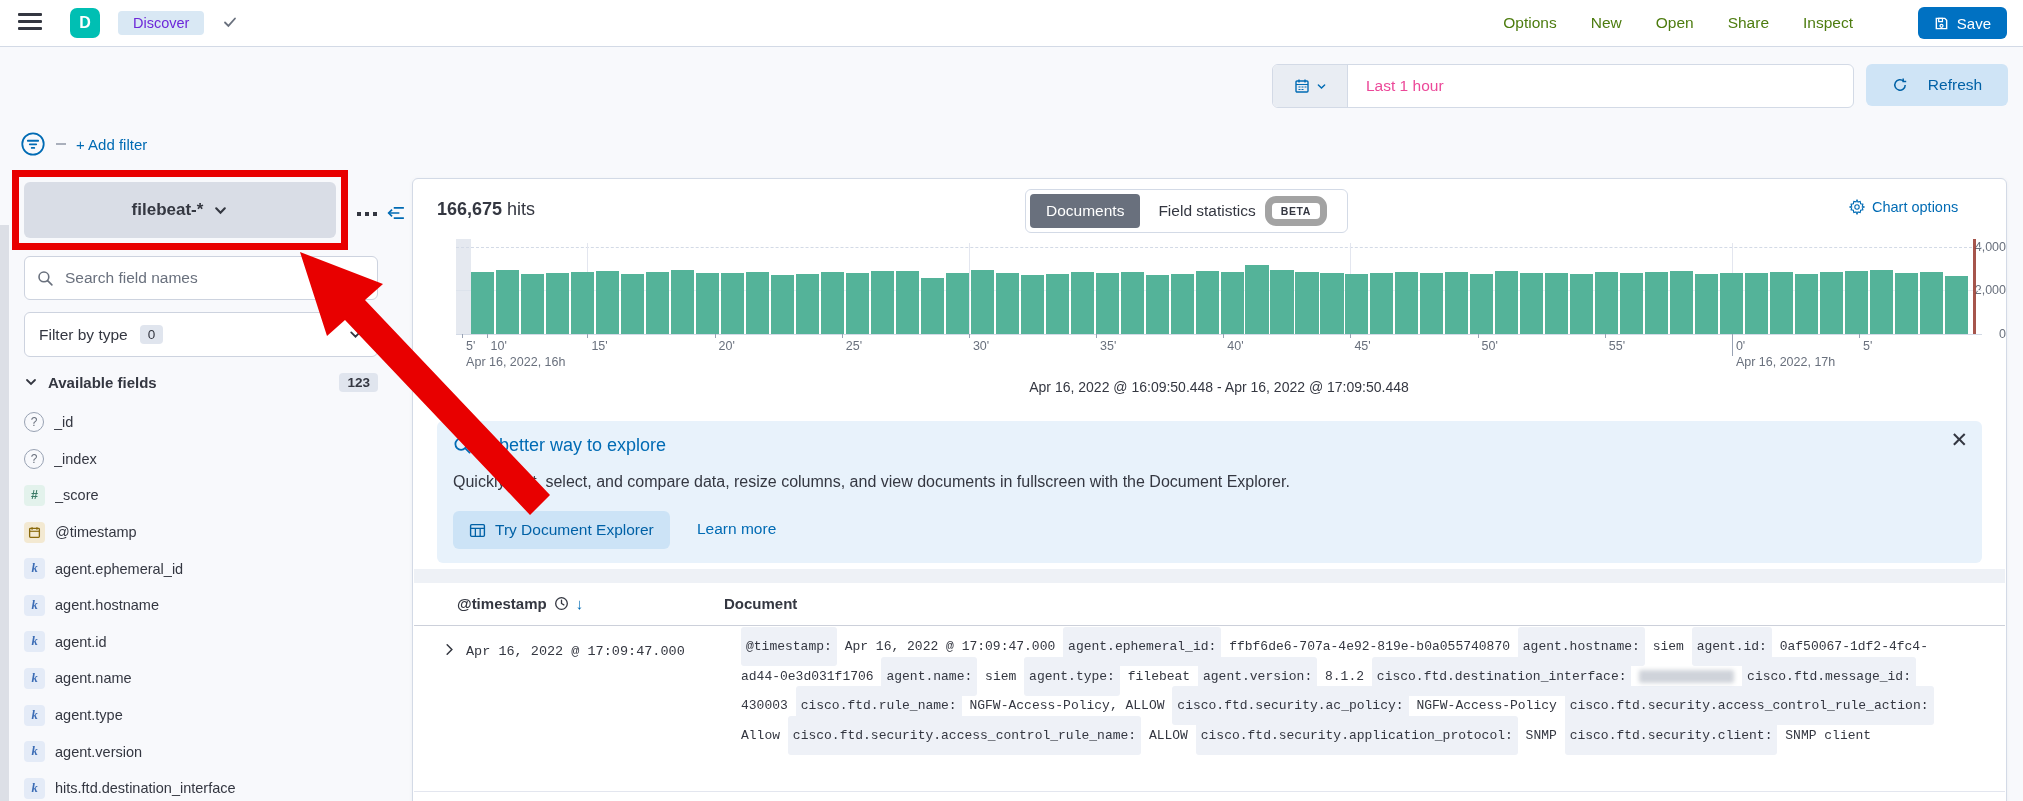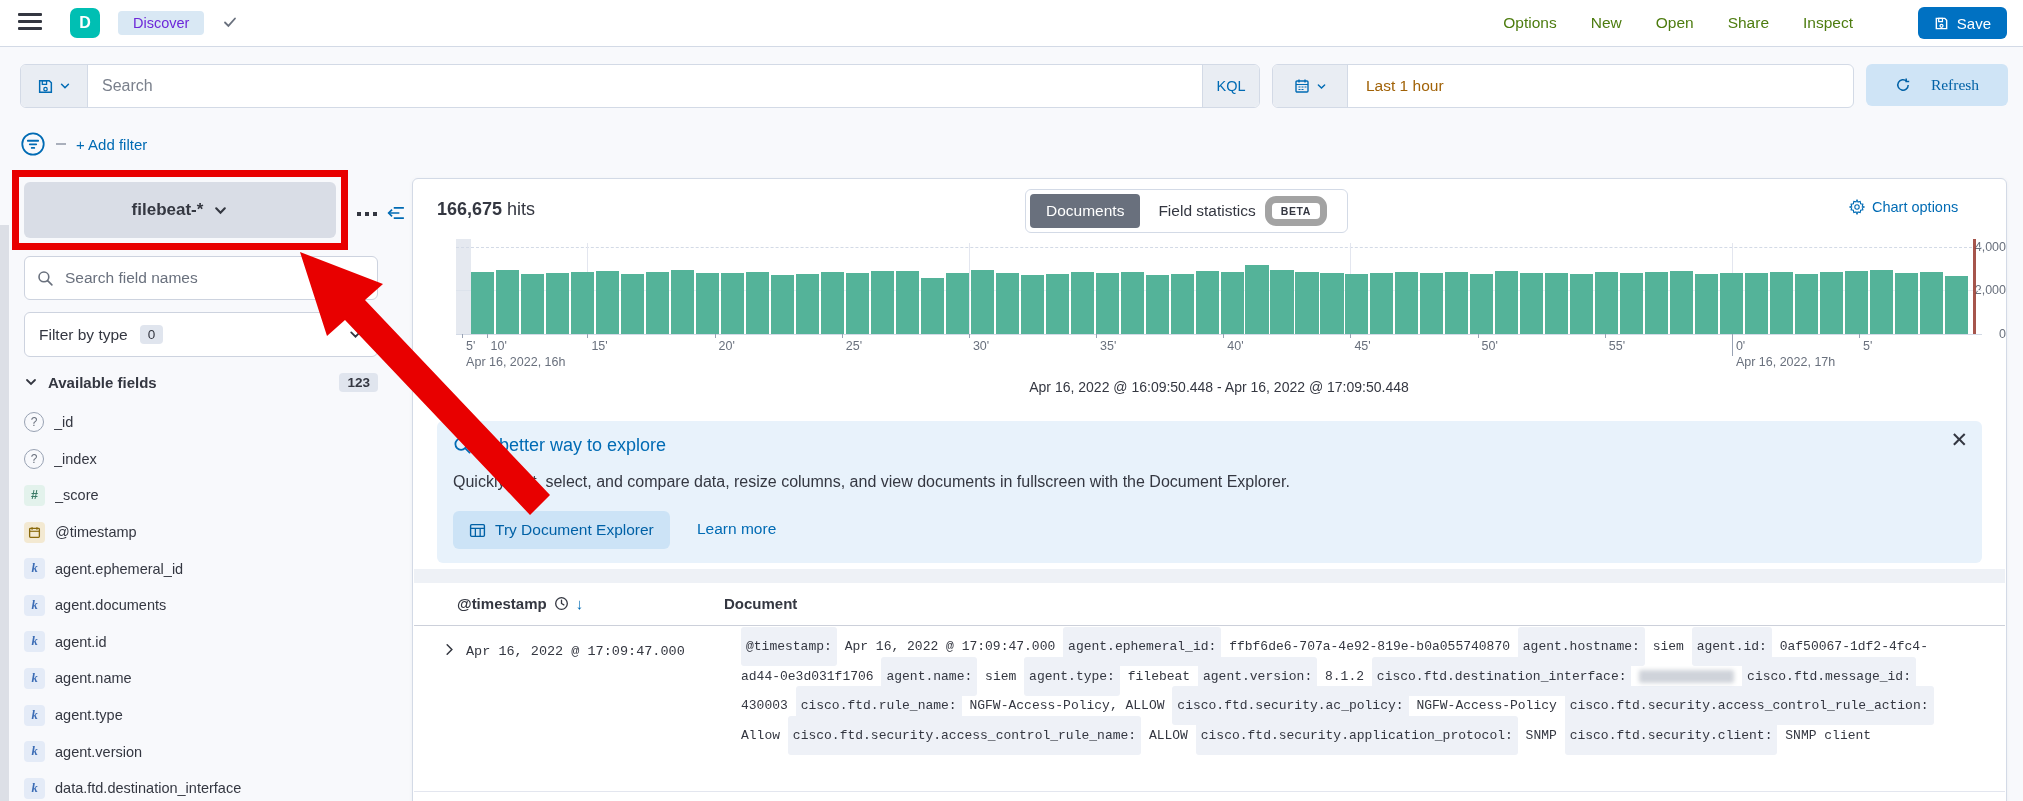--- a/index.html
+++ b/index.html
@@ -30,24 +30,24 @@
     align-items:center;justify-content:center;gap:5px;cursor:pointer;}
   #search-input{flex:1;border:none;outline:none;font-size:16px;padding:0 14px;color:#343741;
     font-family:"Liberation Sans",sans-serif;}
   #search-input::placeholder{color:#7a808c;}
   #kql-badge{width:56px;background:#e9edf3;border-left:1px solid #d3dae6;color:#006bb4;font-size:14.5px;
     display:flex;align-items:center;justify-content:center;cursor:pointer;}
   #datepicker{left:1272px;top:64px;width:580px;height:42px;background:#fff;border:1px solid #d3dae6;
     border-radius:6px;display:flex;align-items:center;overflow:hidden;}
   #date-prepend{width:74px;height:100%;background:#e9edf3;border-right:1px solid #d3dae6;display:flex;
     align-items:center;justify-content:center;gap:6px;cursor:pointer;}
-  #time-range-text{padding:0 18px;font-size:15.5px;color:#a16207;cursor:pointer;}
+  #time-range-text{padding:0 18px;font-size:15.5px;color:#ec4899;cursor:pointer;}
   #refresh-btn{left:1866px;top:64px;width:142px;height:42px;background:#cfe4f6;border:none;border-radius:6px;
     color:#0061a6;font-size:15.5px;display:flex;align-items:center;justify-content:center;gap:20px;
-    cursor:pointer;font-family:Liberation Serif, serif;}
+    cursor:pointer;font-family:Liberation Sans, sans-serif;}
 
   
   #filterbar{left:20px;top:130px;height:28px;display:flex;align-items:center;gap:10px;}
   #addfilter{color:#006bb4;font-size:15px;cursor:pointer;}
   .pin-dash{width:10px;height:2px;background:#aab0bc;}
 
   
   #left-scroll{left:0;top:225px;width:9px;height:576px;background:#dcdfe6;}
 
   
@@ -171,34 +171,20 @@
         <svg width="15" height="15" viewBox="0 0 16 16">
             <path d="M2.5 2.5h9l2 2v9h-11z" fill="none" stroke="#fff" stroke-width="1.5"></path>
             <rect x="5" y="2.5" width="4" height="3.5" fill="none" stroke="#fff" stroke-width="1.3"></rect>
             <circle cx="8" cy="10.5" r="1.6" fill="none" stroke="#fff" stroke-width="1.3"></circle>
           </svg>
       </span>
       <span>Save</span>
     </button>
   </div>
 
-  <div id="querybar" class="abs">
-    <div id="savequery-btn">
-      <svg width="17" height="17" viewBox="0 0 16 16">
-          <path d="M2.5 2.5h9l2 2v9h-11z" fill="none" stroke="#006bb4" stroke-width="1.4"></path>
-          <rect x="5" y="2.5" width="4" height="3.5" fill="none" stroke="#006bb4" stroke-width="1.2"></rect>
-          <circle cx="8" cy="10.5" r="1.6" fill="none" stroke="#006bb4" stroke-width="1.2"></circle>
-        </svg>
-      <svg width="12" height="12" viewBox="0 0 14 14">
-          <path d="M3 5l4 4 4-4" fill="none" stroke="#006bb4" stroke-width="1.8" stroke-linecap="round"></path>
-        </svg>
-    </div>
-    <input id="search-input" placeholder="Search" style="">
-    <div id="kql-badge">KQL</div>
-  </div>
   <div id="datepicker" class="abs">
     <div id="date-prepend">
       <svg width="16" height="16" viewBox="0 0 16 16">
           <rect x="2" y="3" width="12" height="11" rx="1" fill="none" stroke="#006bb4" stroke-width="1.4"></rect>
           <path d="M2 6.5h12" stroke="#006bb4" stroke-width="1.2"></path>
           <path d="M5 1.5v3M11 1.5v3" stroke="#006bb4" stroke-width="1.4"></path>
           <path d="M4.5 9h2M7.5 9h2M10.5 9h2M4.5 11.5h2M7.5 11.5h2" stroke="#006bb4" stroke-width="1.2"></path>
         </svg>
       <svg width="11" height="11" viewBox="0 0 14 14">
           <path d="M3 5l4 4 4-4" fill="none" stroke="#006bb4" stroke-width="1.8" stroke-linecap="round"></path>
@@ -293,41 +279,41 @@
           </svg>
         </span>
         <span class="field-label">@timestamp</span>
       </div>
       <div class="field-row">
         <span class="tok tok-keyword">k</span>
         <span class="field-label">agent.ephemeral_id</span>
       </div>
       <div class="field-row">
         <span class="tok tok-keyword">k</span>
-        <span class="field-label">agent.documents</span>
+        <span class="field-label">agent.hostname</span>
       </div>
       <div class="field-row">
         <span class="tok tok-keyword">k</span>
         <span class="field-label">agent.id</span>
       </div>
       <div class="field-row">
         <span class="tok tok-keyword">k</span>
         <span class="field-label">agent.name</span>
       </div>
       <div class="field-row">
         <span class="tok tok-keyword">k</span>
         <span class="field-label">agent.type</span>
       </div>
       <div class="field-row">
         <span class="tok tok-keyword">k</span>
         <span class="field-label">agent.version</span>
       </div>
       <div class="field-row">
         <span class="tok tok-keyword">k</span>
-        <span class="field-label">data.ftd.destination_interface</span>
+        <span class="field-label">hits.ftd.destination_interface</span>
       </div>
     </div>
 
   <div id="main-panel" class="abs">
     <div id="hits" class="abs">
       <b>166,675</b> <span>hits</span>
     </div>
 
     <div id="tabs-group" class="abs">
         <div class="tab selected">

